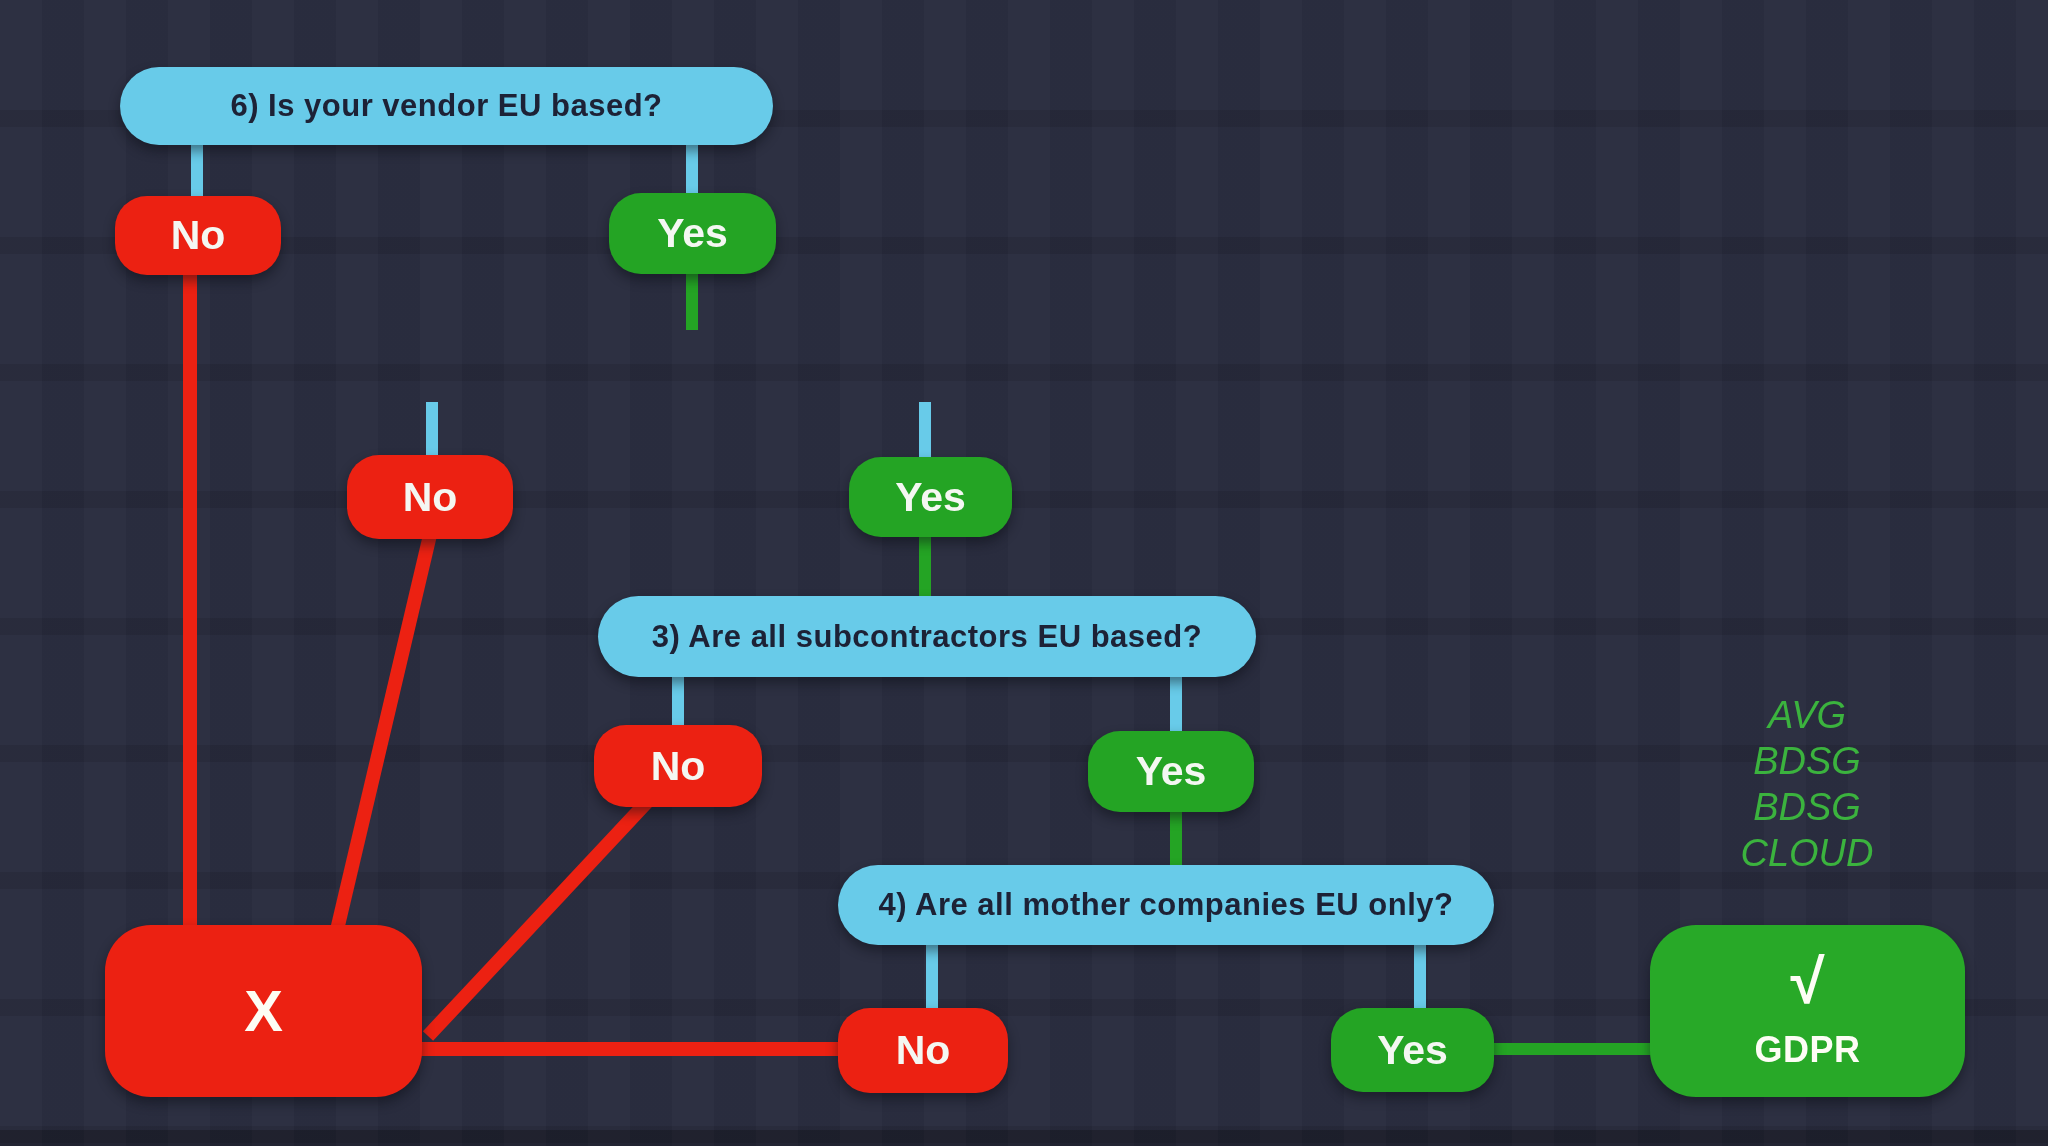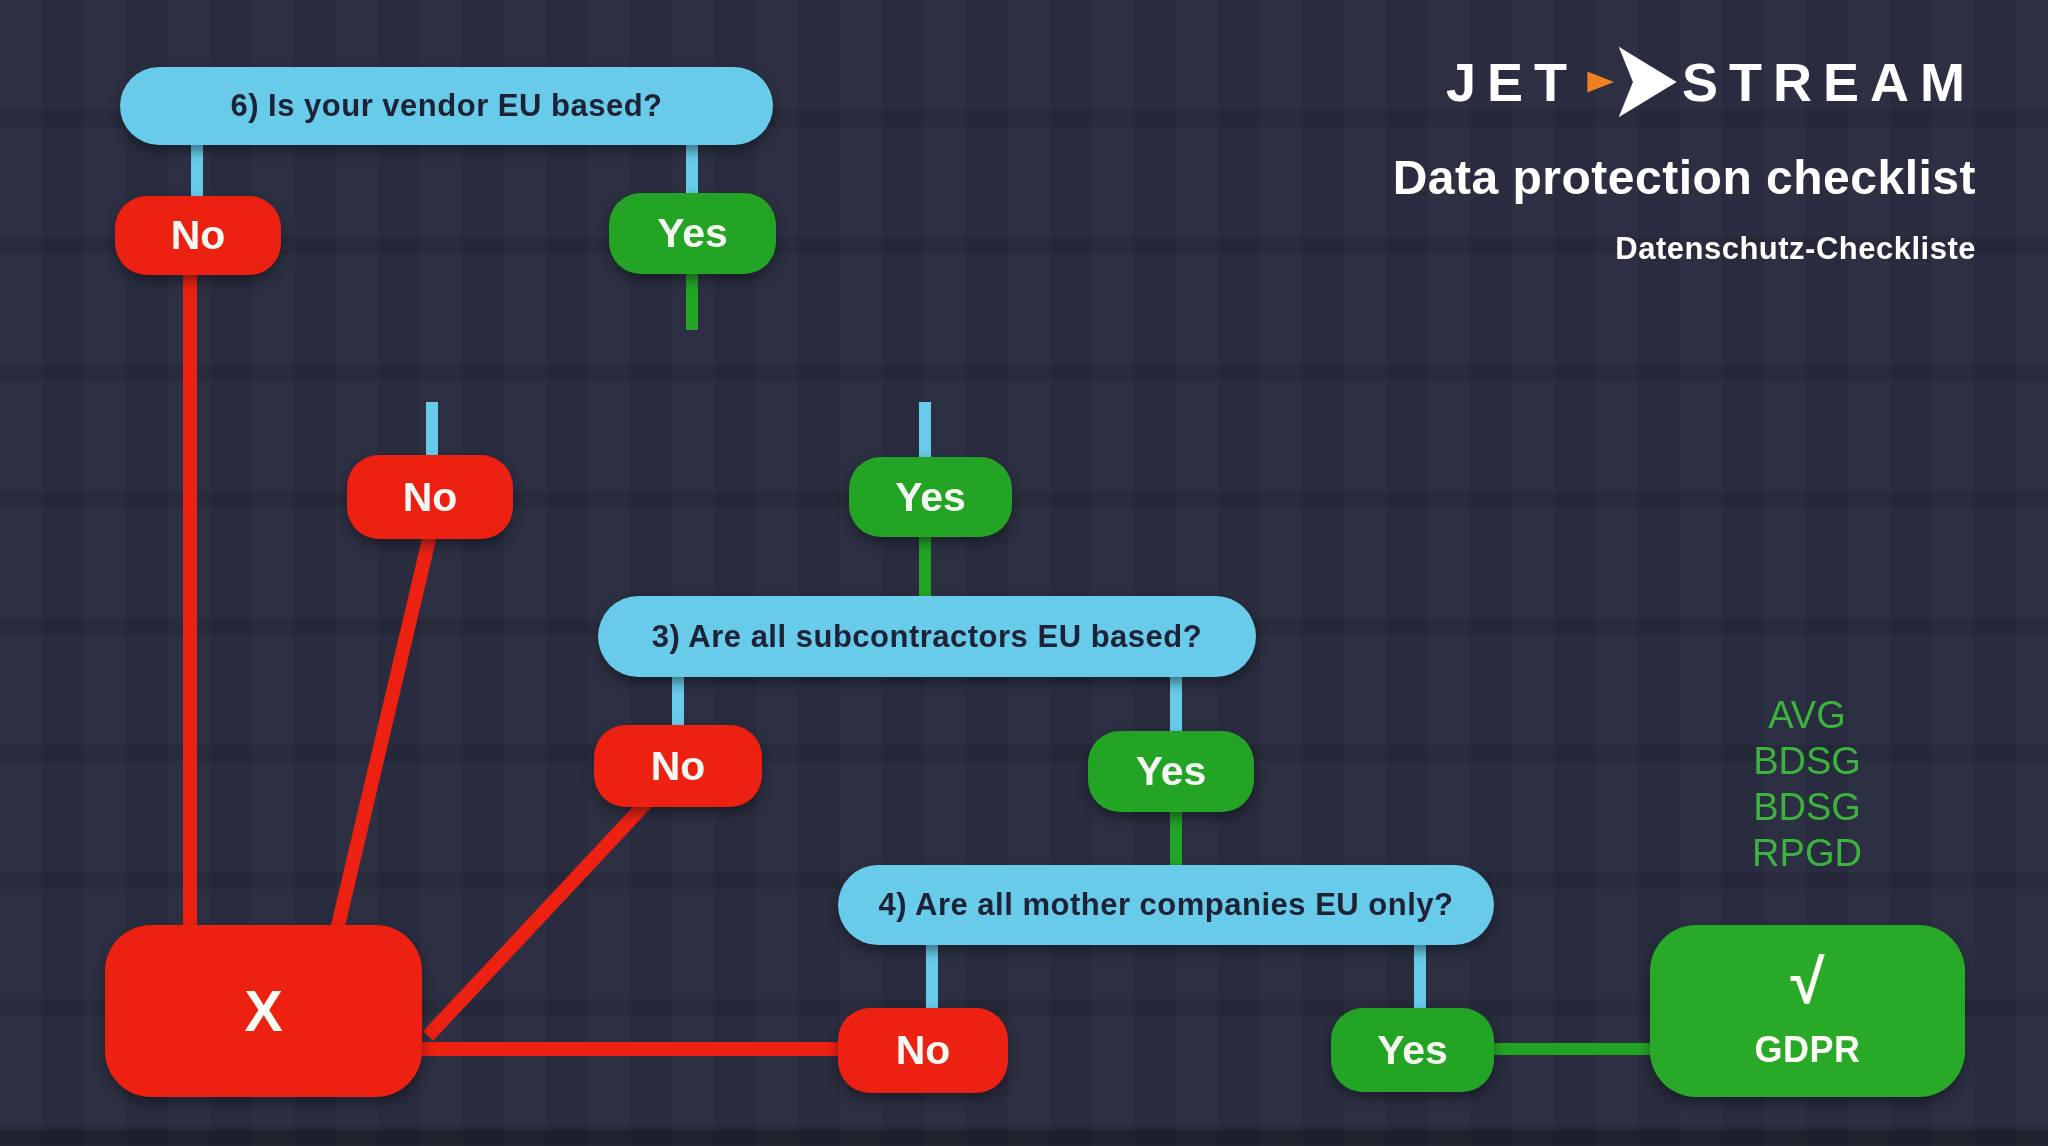--- a/index.html
+++ b/index.html
@@ -52,21 +52,21 @@
   }
   .logo-text.jet{margin-right:6px;}
   .logo-text.stream{margin-left:2px;}
   .logo-icon{width:96px;height:76px;flex:0 0 auto;}
   .title{font-size:48px;font-weight:600;margin-top:30px;letter-spacing:0.5px;}
   .subtitle{font-size:31px;font-weight:600;margin-top:26px;letter-spacing:0.5px;}
   .regulations{
     position:absolute;left:1737px;top:692px;width:140px;z-index:2;
     text-align:center;color:#3bb33e;font-size:38px;line-height:46px;font-weight:400;
   }
-  .reg-item{white-space:nowrap;}
+  .reg-item{white-space:nowrap;font-style:italic;}
 </style>
 </head>
 <body>
 
 <div class="canvas">
 
   <svg class="edges" width="2048" height="1146" viewBox="0 0 2048 1146">
 
     <line class="edge-blue" x1="197" y1="140" x2="197" y2="200"></line>
     <line class="edge-blue" x1="692" y1="140" x2="692" y2="198"></line>
@@ -102,34 +102,22 @@
   <div class="node ans yes" style="left:1331px;top:1008px;width:163px;height:84px;">Yes</div>
 
   <div class="node outcome fail" style="left:105px;top:925px;width:317px;height:172px;">
     <span class="sym">X</span>
   </div>
   <div class="node outcome pass" style="left:1650px;top:925px;width:315px;height:172px;">
     <span class="sym">√</span>
     <span class="lbl">GDPR</span>
   </div>
 
-  <div class="header">
-    <div class="logo-row">
-      <span class="logo-text jet">JET</span>
-      <svg class="logo-icon" viewBox="0 0 100 80">
-        <polygon points="36,3 97,40 36,77 51,40" fill="#ffffff"></polygon>
-        <polygon points="3,29 31,40 3,51" fill="#f08122"></polygon>
-      </svg>
-      <span class="logo-text stream">STREAM</span>
-    </div>
-    <div class="title">Data protection checklist</div>
-    <div class="subtitle">Datenschutz-Checkliste</div>
-  </div>
 
   <div class="regulations">
     <div class="reg-item">AVG</div>
     <div class="reg-item">BDSG</div>
     <div class="reg-item">BDSG</div>
-    <div class="reg-item">RPGD</div>
+    <div class="reg-item">CLOUD</div>
   </div>
 
   <div class="bottom-band"></div>
 </div>
 
 </body></html>

